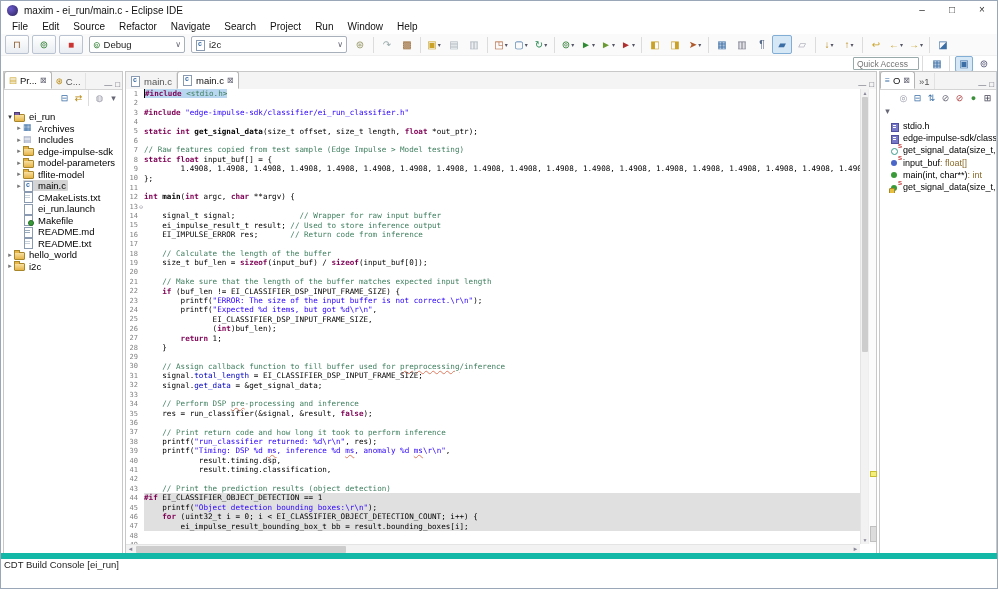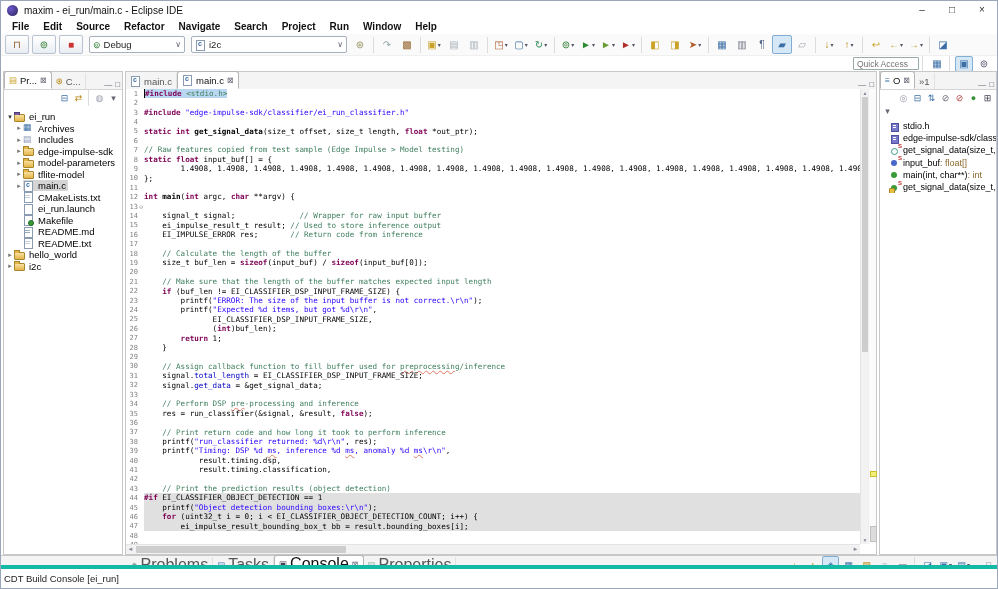--- a/index.html
+++ b/index.html
@@ -6,21 +6,21 @@
   .win{position:relative;width:998px;height:589px;background:#fff;overflow:hidden;
        font-family:"Liberation Sans",sans-serif;border:1px solid #9aa7b8;box-sizing:border-box;}
   
   .titlebar{position:absolute;top:0;left:0;right:0;height:18px;background:#fff;display:flex;align-items:center;}
   .app-icon{width:11px;height:11px;border-radius:50%;background:radial-gradient(circle at 35% 35%,#6a5acd,#2c2255);margin:0 6px 0 6px;flex:none;}
   .title{font-size:10px;color:#111;}
   .wctrl{margin-left:auto;display:flex;height:18px;}
   .wbtn{width:30px;text-align:center;font-size:10px;line-height:18px;color:#333;cursor:default;}
   
   .menubar{position:absolute;top:18px;left:0;right:0;height:15px;background:#fff;display:flex;align-items:center;padding-left:4px;}
-  .menu-item{font-size:10px;color:#111;padding:0 7px;line-height:15px;font-weight:bold;}
+  .menu-item{font-size:10px;color:#111;padding:0 7px;line-height:15px;}
   
   .toolbar{position:absolute;top:33px;left:0;right:0;height:22px;background:#fafafa;display:flex;align-items:center;padding-left:4px;border-bottom:1px solid #f0f0f0;box-sizing:border-box;}
   .tbtn{width:22px;height:17px;border:1px solid #b9c3d2;border-radius:2px;background:linear-gradient(#fff,#e9edf2);
         display:flex;align-items:center;justify-content:center;margin-right:3px;flex:none;}
   .tbtn span{font-size:10px;line-height:10px;}
   .combo{height:15px;border:1px solid #a8b0bc;border-radius:2px;background:#fff;display:flex;align-items:center;
          font-size:9.5px;color:#222;padding:0 3px;margin:0 3px;flex:none;}
   .combo .ci{margin-right:3px;font-size:9px;}
   .combo .dd{margin-left:auto;color:#667;font-size:8px;padding-left:4px;}
   .tb-sep{width:1px;height:16px;background:#dcdcdc;margin:0 3px;flex:none;}
@@ -107,21 +107,21 @@
   .obadge{position:absolute;right:-2px;top:-3px;font:bold 6px "Liberation Sans",sans-serif;color:#c03030;}
   .osuffix{color:#8a6a2a;}
   .ol-item-label{overflow:hidden;text-overflow:clip;}
   
   .bottombar{position:absolute;left:0;right:0;bottom:15px;height:18px;background:#f4f4f4;border-top:1px solid #c8c8c8;display:flex;align-items:flex-end;box-sizing:border-box;}
   .btabs{display:flex;align-items:flex-end;margin-left:126px;height:17px;}
   .ctools{margin-left:auto;display:flex;align-items:center;padding-right:4px;height:17px;}
   .cti{min-width:15px;height:15px;display:flex;align-items:center;justify-content:center;font-size:9px;margin-left:1px;border:1px solid transparent;border-radius:2px;}
   .cti.hl{background:#d6e7f6;border-color:#82aed6;}
   .cti .ddv{font-size:6px;color:#556;margin-left:1px;}
-  .statusbar{position:absolute;left:0;right:0;bottom:4px;height:15px;background:#fff;border-top:4px solid #14b8a6;display:flex;align-items:flex-end;padding-left:3px;font-size:9.5px;color:#222;}
+  .statusbar{position:absolute;left:0;right:0;bottom:14px;height:15px;background:#fff;border-top:6px solid #14b8a6;display:flex;align-items:flex-start;padding-left:3px;font-size:9.5px;color:#222;}
 </style>
 </head>
 <body>
 
 <div class="win">
 
   <div class="titlebar">
     <span class="app-icon"></span>
     <span class="title">maxim - ei_run/main.c - Eclipse IDE</span>
     <span class="wctrl" id="winControls">

